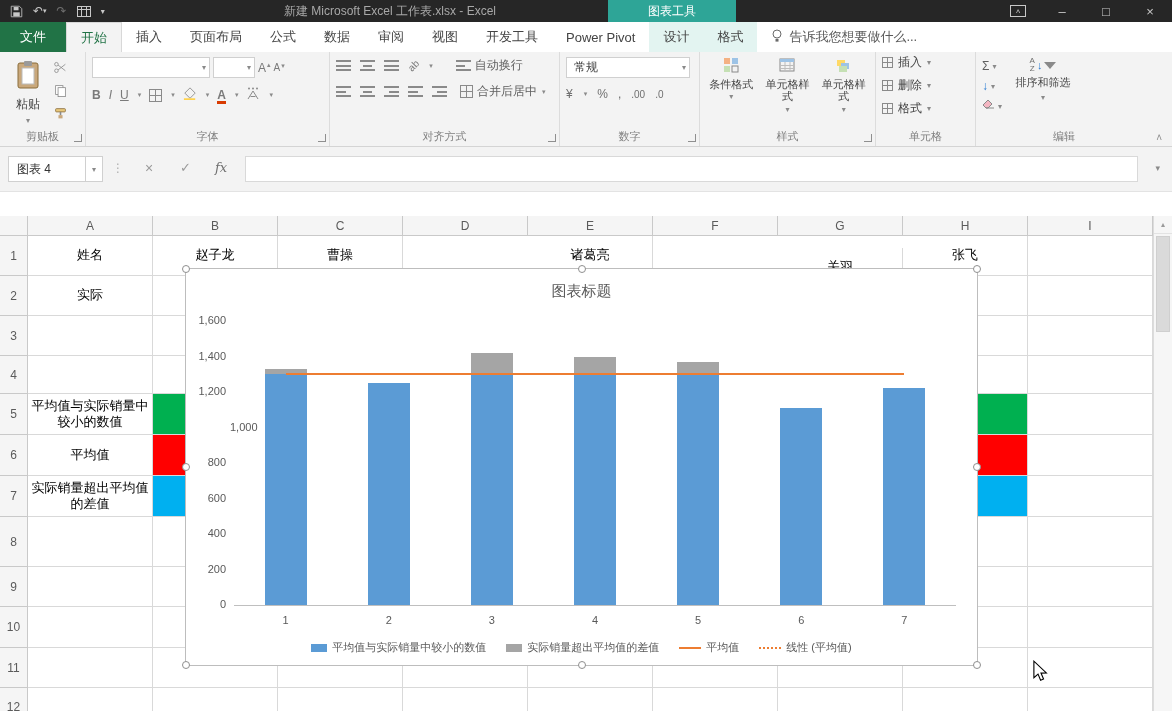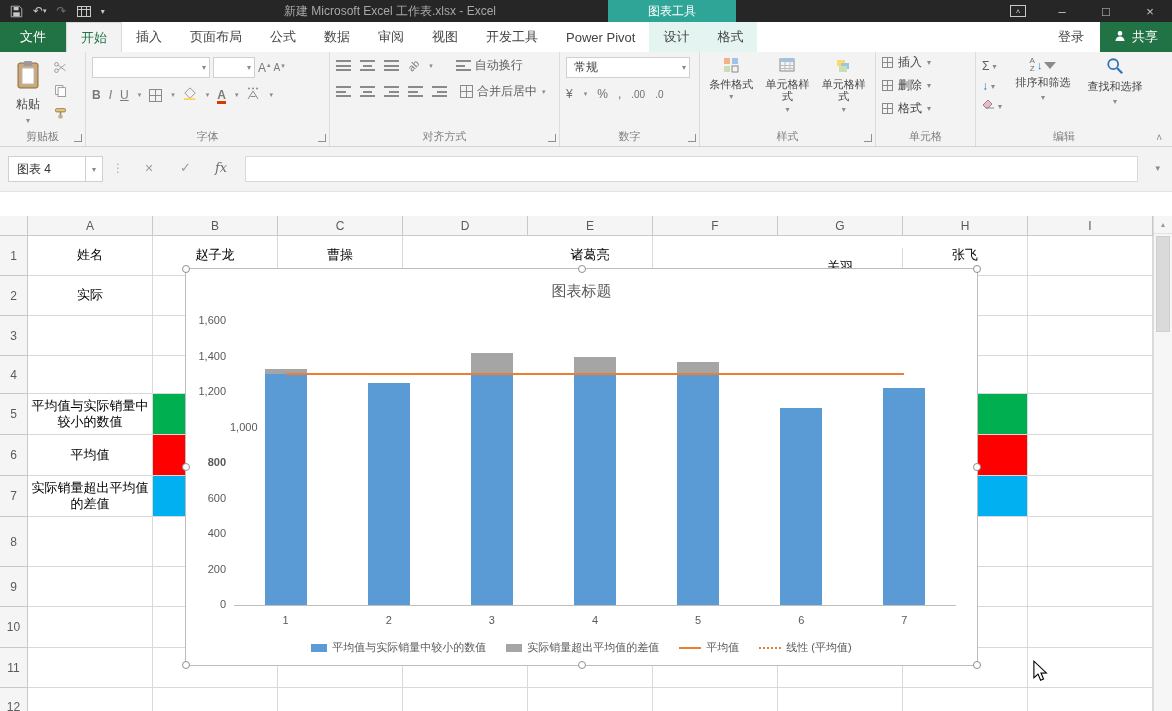--- a/index.html
+++ b/index.html
@@ -148,31 +148,28 @@
   <div class="tab">公式</div>
   <div class="tab">数据</div>
   <div class="tab">审阅</div>
   <div class="tab">视图</div>
   <div class="tab">开发工具</div>
   <div class="tab">Power Pivot</div>
   <div class="ctxtabs">
     <div class="tab">设计</div>
     <div class="tab">格式</div>
   </div>
-  <div class="tabs-right">
-    <div class="signin">登录</div>
-    <div class="share">
-      <span>
-        <svg width="12" height="12" viewBox="0 0 12 12">
-            <circle cx="6" cy="3.4" r="2.3" fill="#fff"></circle>
-            <path d="M1.5 11a4.5 4.5 0 0 1 9 0z" fill="#fff"></path>
-          </svg>
-      </span>
-      <span>共享</span>
-    </div>
+  <div class="tellme">
+    <span>
+      <svg width="12" height="14" viewBox="0 0 12 14">
+          <circle cx="6" cy="5" r="4" fill="none" stroke="#6a6a6a"></circle>
+          <rect x="4.5" y="9.8" width="3" height="2.8" fill="#6a6a6a"></rect>
+        </svg>
+    </span>
+    <span>告诉我您想要做什么...</span>
   </div>
 </div>
 
 <div class="ribbon">
 
   <div class="rgroup" style="width:86px;">
     <div class="rg-body paste-wrap">
       <div class="paste-btn">
         <span>
           <svg width="24" height="30" viewBox="0 0 24 30">
@@ -422,29 +419,20 @@
           <span class="car">▾</span>
         </span>
       </div>
       <div class="edit-big">
         <span style="display:flex; align-items:center; gap:2px;">
           <span style="font-size:8px; line-height:1; color:#6f6f6f;">A<br>Z</span>
           <span style="color:#2b7cd3;">↓</span>
           <span class="funnel"></span>
         </span>
         <span><span>排序和筛选</span> <span class="car">▾</span></span>
-      </div>
-      <div class="edit-big">
-        <span>
-          <svg width="18" height="18" viewBox="0 0 20 20">
-              <circle cx="8" cy="8" r="5.5" fill="none" stroke="#2E75B6" stroke-width="2"></circle>
-              <path d="M12.5 12.5L18 18" stroke="#2E75B6" stroke-width="2.5"></path>
-            </svg>
-        </span>
-        <span><span>查找和选择</span> <span class="car">▾</span></span>
       </div>
     </div>
     <div class="rg-label">编辑</div>
   </div>
 
   <span class="ribbon-collapse">˄</span>
 </div>
 
 <div class="formularow">
   <div class="namebox">图表 4</div>
@@ -621,21 +609,21 @@
   <div class="handle" style="right:-4px; top:-4px;"></div>
   <div class="handle" style="left:-4px; top:calc(50% - 4px);"></div>
   <div class="handle" style="right:-4px; top:calc(50% - 4px);"></div>
   <div class="handle" style="left:-4px; bottom:-4px;"></div>
   <div class="handle" style="left:calc(50% - 4px); bottom:-4px;"></div>
   <div class="handle" style="right:-4px; bottom:-4px;"></div>
 <div class="y-tick-label" style="left: 0px; top: 329px; width: 40px; height: 14px;">0</div>
     <div class="y-tick-label" style="left: 0px; top: 293.5px; width: 40px; height: 14px;">200</div>
     <div class="y-tick-label" style="left: 0px; top: 258px; width: 40px; height: 14px;">400</div>
     <div class="y-tick-label" style="left: 0px; top: 222.5px; width: 40px; height: 14px;">600</div>
-    <div class="y-tick-label" style="left: 0px; top: 187px; width: 40px; height: 14px; font-weight: bold;">800</div>
+    <div class="y-tick-label" style="left: 0px; top: 187px; width: 40px; height: 14px;">800</div>
     <div class="y-tick-label" style="left: 0px; top: 151.5px; width: 40px; height: 14px; padding-left: 44px;">1,000</div>
     <div class="y-tick-label" style="left: 0px; top: 116px; width: 40px; height: 14px;">1,200</div>
     <div class="y-tick-label" style="left: 0px; top: 80.5px; width: 40px; height: 14px;">1,400</div>
     <div class="y-tick-label" style="left: 0px; top: 45px; width: 40px; height: 14px;">1,600</div>
     <div class="x-tick-label" style="left: 48px; top: 345px; width: 103.143px; height: 14px;">1</div>
     <div class="bar" style="left: 78.5714px; top: 99.925px; width: 42px; height: 5.325px; background: rgb(165, 165, 165);"></div>
     <div class="bar" style="left: 78.5714px; top: 105.25px; width: 42px; height: 230.75px; background: rgb(91, 155, 213);"></div>
     <div class="x-tick-label" style="left: 151.143px; top: 345px; width: 103.143px; height: 14px;">2</div>
     <div class="bar" style="left: 181.714px; top: 114.125px; width: 42px; height: 221.875px; background: rgb(91, 155, 213);"></div>
     <div class="x-tick-label" style="left: 254.286px; top: 345px; width: 103.143px; height: 14px;">3</div>

